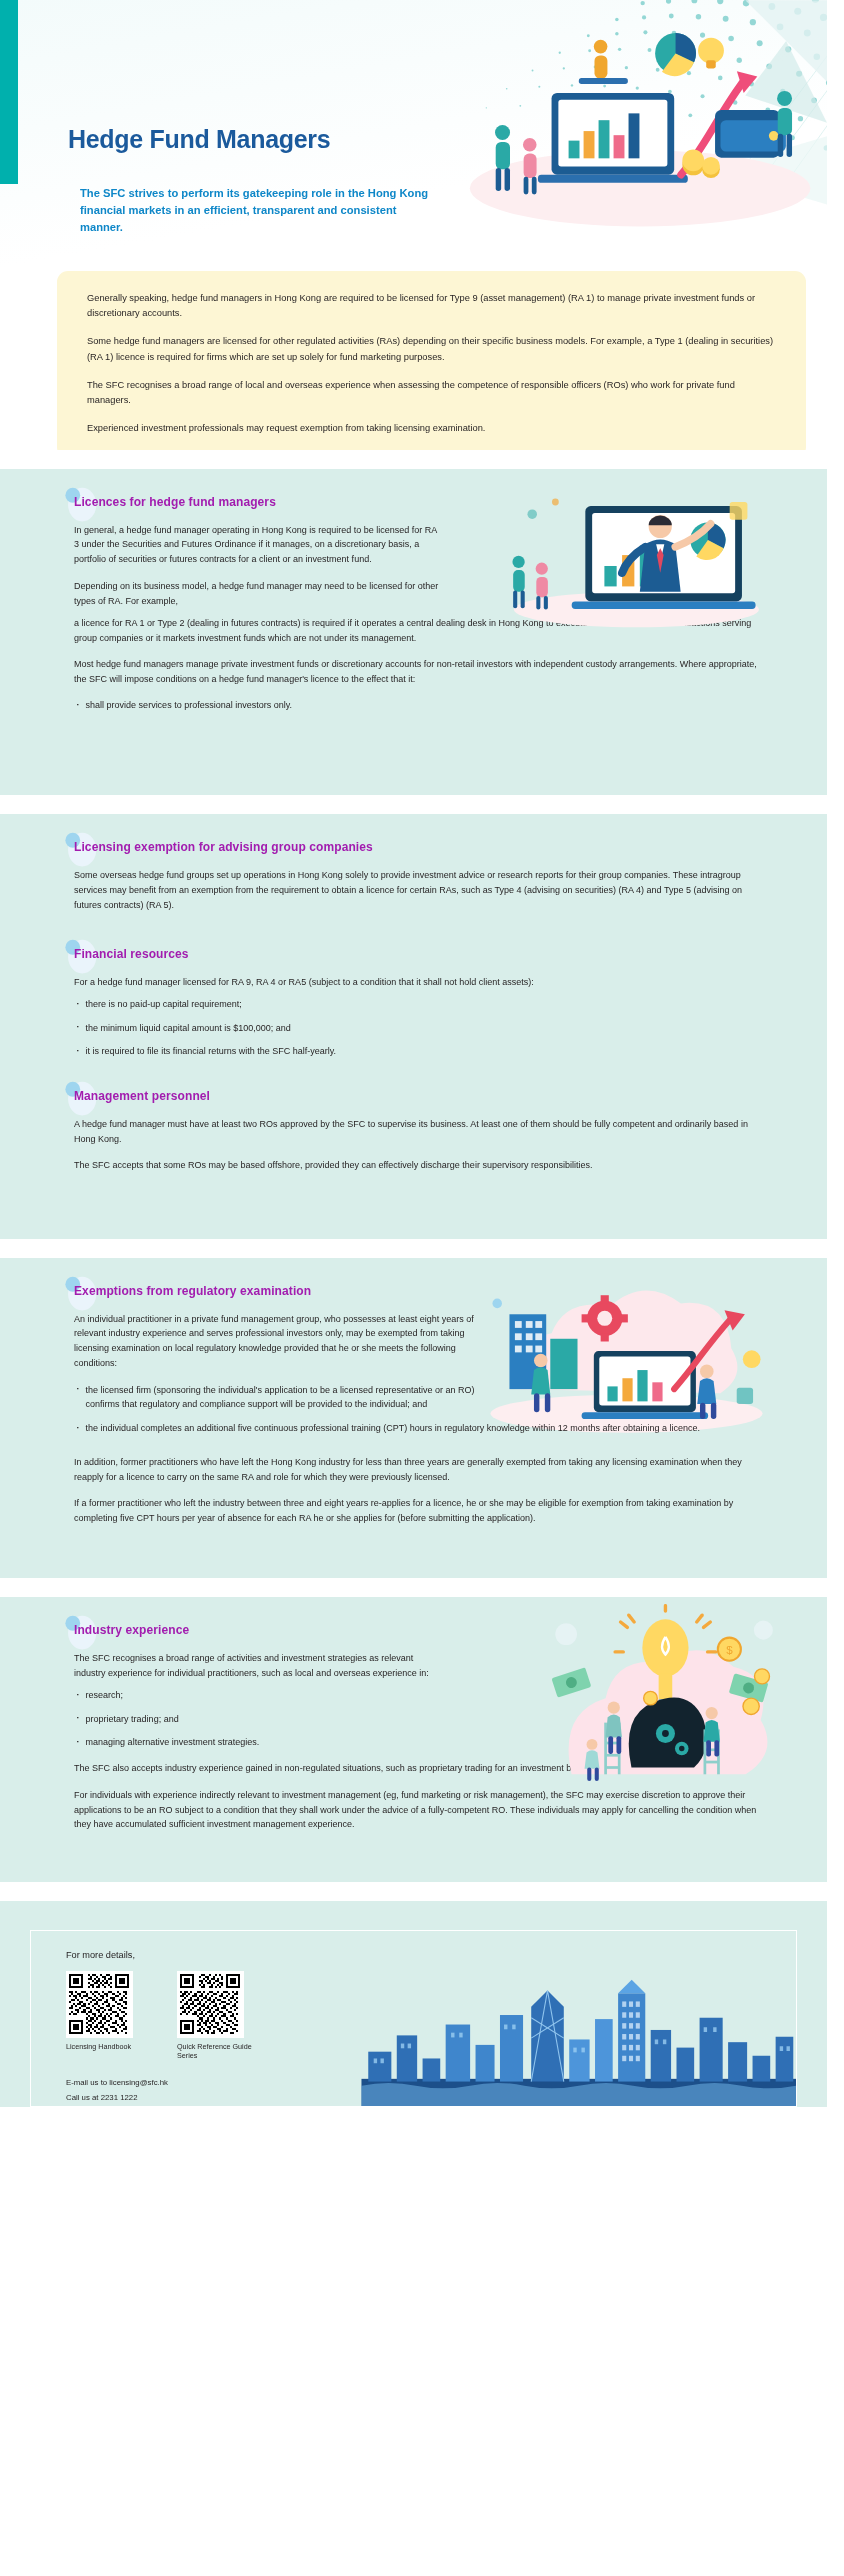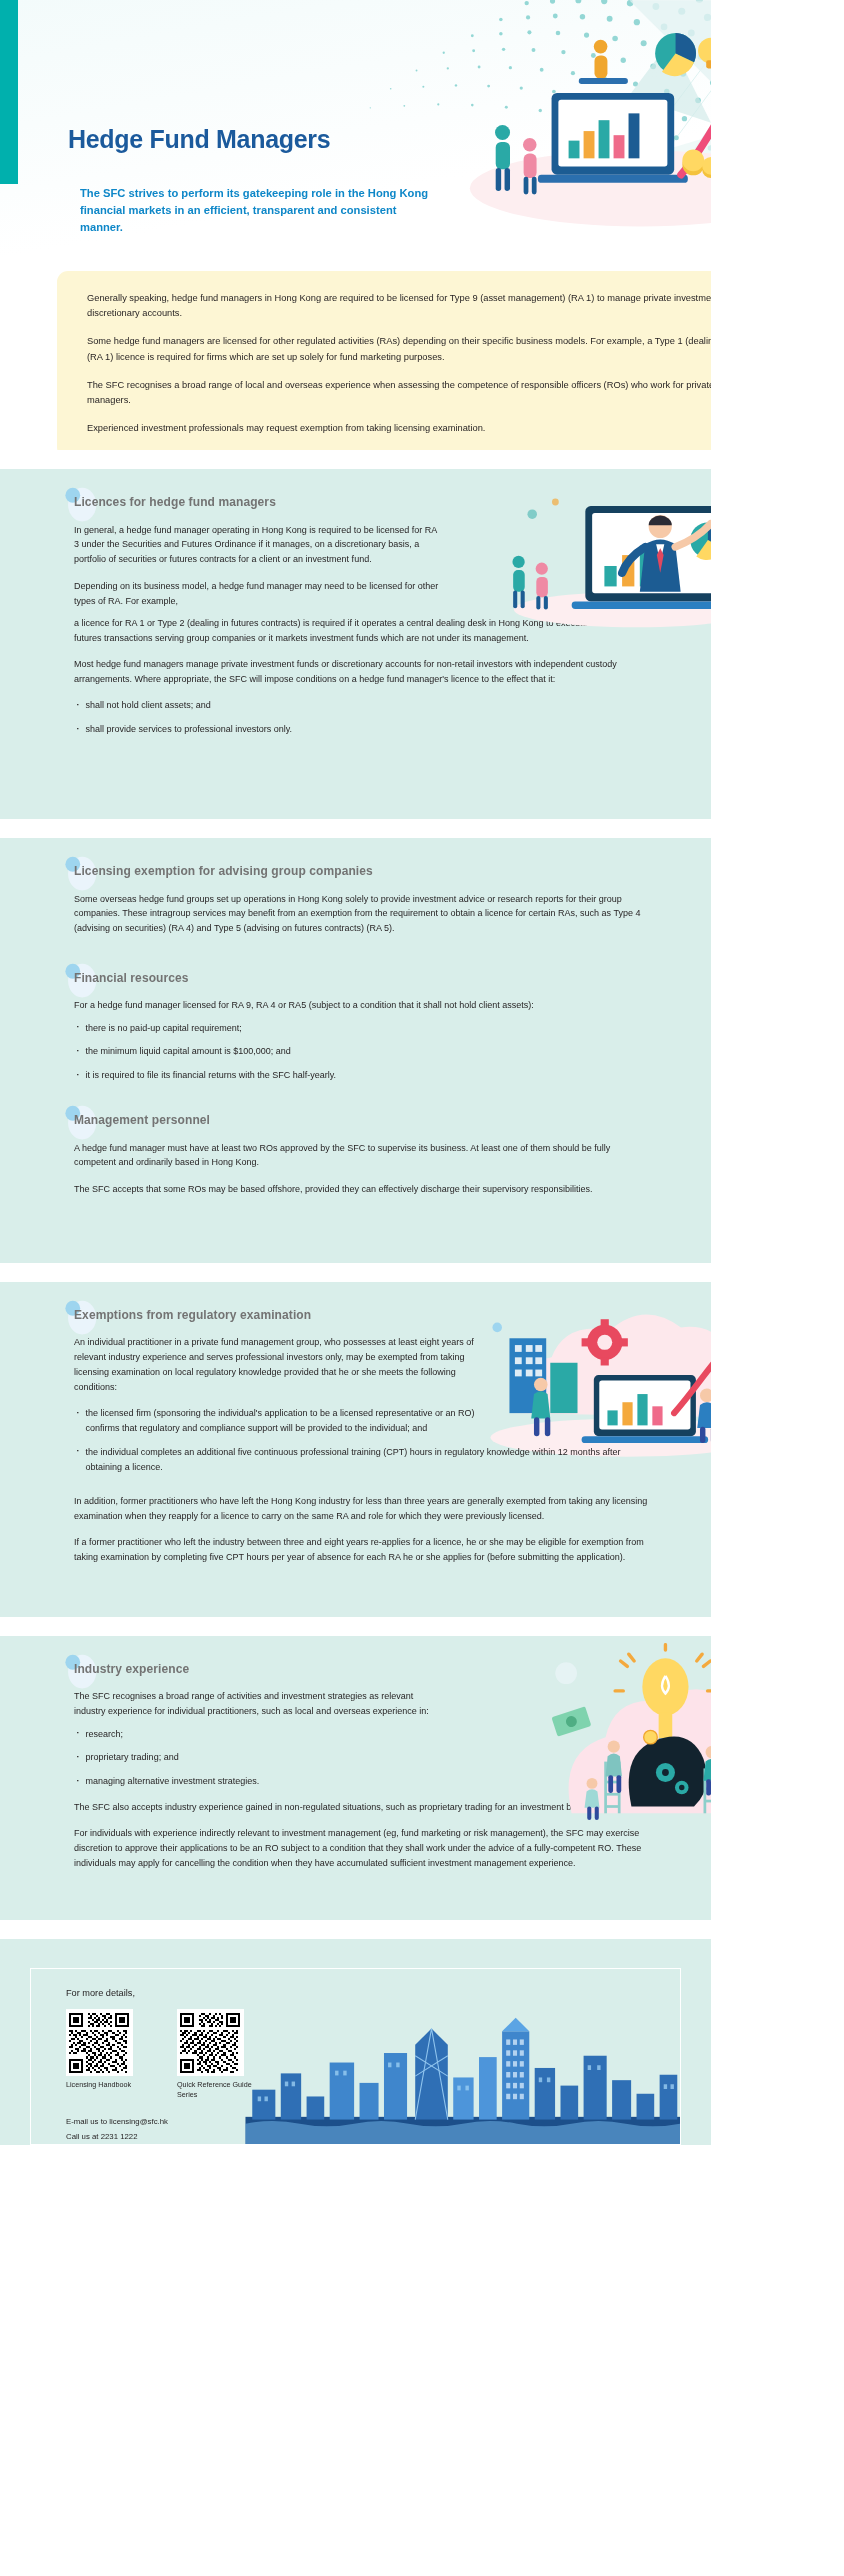--- a/index.html
+++ b/index.html
@@ -5,21 +5,21 @@
   * { box-sizing: border-box; margin: 0; padding: 0; }
   html, body { background: #ffffff; }
   body {
     width: 845px;
     font-family: "Liberation Sans", sans-serif;
     color: #231f20;
     position: relative;
     overflow-x: hidden;
   }
 
-  .page { width: 711px; position: relative; }
+  .page { width: 827px; position: relative; }
 
   
   .hero {
     position: relative;
     height: 450px;
     background: linear-gradient(170deg,#f3fbfb 0%, #ffffff 45%, #ffffff 100%);
     overflow: hidden;
   }
   .hero-leftbar {
     position: absolute; left: 0; top: 0; width: 17.7px; height: 184px;
@@ -59,21 +59,21 @@
     overflow: hidden;
   }
   .sect-inner { position: relative; padding: 26px 61px 31px 74px; }
 
   .gap { height: 19px; background:#ffffff; }
 
   .blob { position: absolute; left: -12.3px; top: -11px; width: 35px; height: 40px; }
 
   h2.sect-title {
     position: relative;
-    font-size: 12px; font-weight: 700; color: #737373;
+    font-size: 12px; font-weight: 700; color: #a21caf;
     margin: 0 0 13.6px 0; letter-spacing: 0.1px;
   }
   .title-wrap { position: relative; display: inline-block; }
 
   .sect p, .sect li {
     font-size: 9px; line-height: 1.65; color: #231f20;
   }
   .sect p { margin-bottom: 11.6px; }
   .sect p.tight { margin-bottom: 7.5px; }
   ul.bul { list-style: none; margin: 0 0 11px 0; padding: 0; }
@@ -330,21 +330,20 @@
           <circle cx="16" cy="16" r="11" fill="#9ed5ef"></circle>
         </svg>
         <h2 class="sect-title">Licences for hedge fund managers</h2>
       </div>
 
       <p class="narrow">In general, a hedge fund manager operating in Hong Kong is required to be licensed for RA 3 under the Securities and Futures Ordinance if it manages, on a discretionary basis, a portfolio of securities or futures contracts for a client or an investment fund.</p>
       <p class="narrow tight">Depending on its business model, a hedge fund manager may need to be licensed for other types of RA. For example,</p>
       <p>a licence for RA 1 or Type 2 (dealing in futures contracts) is required if it operates a central dealing desk in Hong Kong to execute securities or futures transactions serving group companies or it markets investment funds which are not under its management.</p>
       <p>Most hedge fund managers manage private investment funds or discretionary accounts for non-retail investors with independent custody arrangements. Where appropriate, the SFC will impose conditions on a hedge fund manager's licence to the effect that it:</p>
       <ul class="bul">
-        <li>shall not hold client assets; and</li>
         <li>shall provide services to professional investors only.</li>
       </ul>
       <div style="height:40px"></div>
     </div>
   </section>
 
   <div class="gap"></div>
 
   <section class="sect">
     <div class="sect-inner" style="padding-bottom:34px;">

